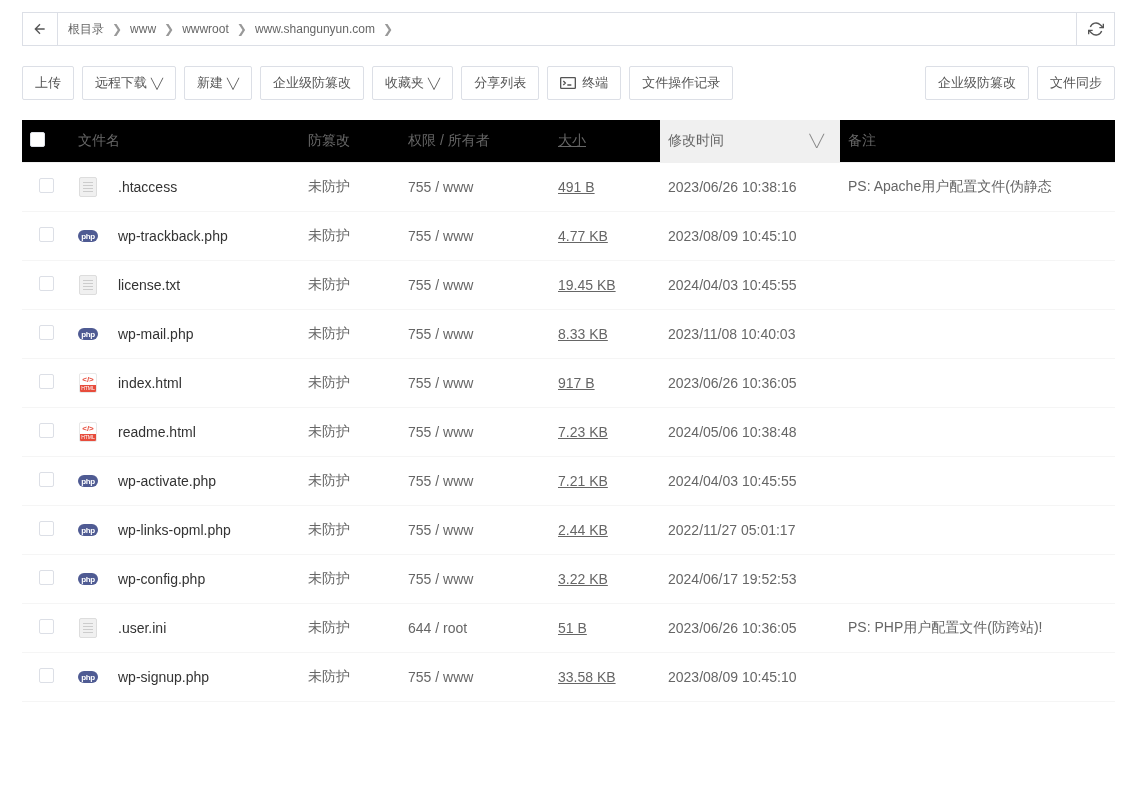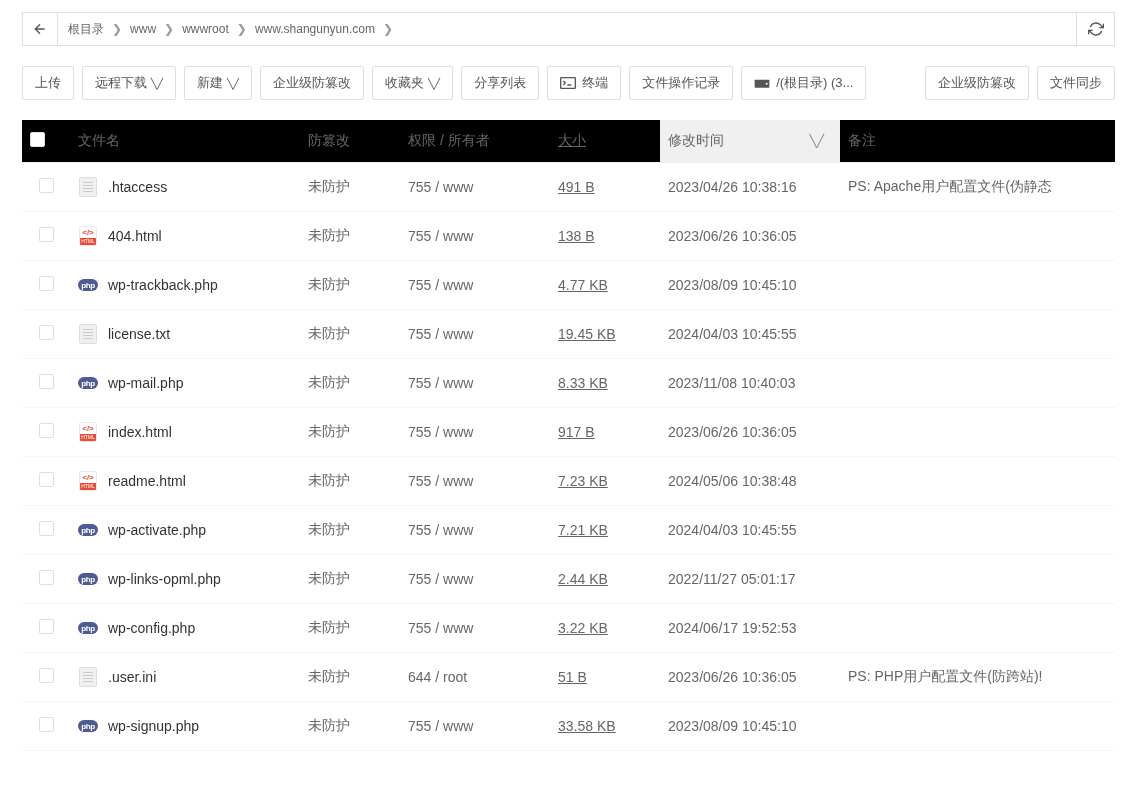--- a/index.html
+++ b/index.html
@@ -32,21 +32,21 @@
   .col-check { width: 48px; text-align: center; }
   .col-name { width: 230px; }
   .col-protect { width: 100px; margin-left: 20px; }
   .col-perm { width: 150px; }
   .col-size { width: 110px; text-decoration: underline; }
   .col-mtime { width: 180px; margin-left: 24px; }
   .col-remark { }
   
   .checkbox { width: 15px; height: 15px; border: 1px solid #dcdfe6; border-radius: 2px; display: inline-block; cursor: pointer; background: #fff; }
   
-  .fname { display: flex; align-items: center; gap: 10px; color: #333; cursor: pointer; }
+  .fname { display: flex; align-items: center; gap: 20px; color: #333; cursor: pointer; }
   .ficon { width: 20px; height: 20px; flex-shrink: 0; display: flex; align-items: center; justify-content: center; }
   
   
   .file-generic { width: 18px; height: 20px; background: #f0f0f0; border: 1px solid #ddd; border-radius: 2px; position: relative; }
   .file-generic::before { content: ""; position: absolute; top: 4px; left: 3px; right: 3px; height: 1px; background: #ccc; box-shadow: 0 3px 0 #ccc, 0 6px 0 #ccc, 0 9px 0 #ccc; }
   
   .file-html { width: 18px; height: 20px; background: #fff; border: 1px solid #e8e8e8; border-radius: 2px; position: relative; overflow: hidden; }
   .file-html::before { content: "</>"; position: absolute; top: 1px; left: 0; right: 0; text-align: center; font-size: 8px; color: #e74c3c; font-weight: bold; }
   .file-html::after { content: "HTML"; position: absolute; bottom: 0; left: 0; right: 0; background: #e74c3c; color: #fff; font-size: 5px; text-align: center; line-height: 7px; }
   
@@ -114,29 +114,20 @@
       <svg width="16" height="12" viewBox="0 0 24 18">
           <rect x="1" y="1" width="22" height="16" rx="1" fill="none" stroke="#555" stroke-width="2"></rect>
           <path d="M5 6l3 3-3 3M11 12h6" stroke="#555" stroke-width="2" fill="none"></path>
         </svg>
     </span>
     <span>终端</span>
   </div>
   <div class="btn">
       <span>文件操作记录</span>
     </div>
-  <div class="btn" style="max-width:130px;overflow:hidden">
-    <span class="icon">
-      <svg width="16" height="12" viewBox="0 0 24 18">
-          <rect x="1" y="4" width="22" height="12" rx="1" fill="#555"></rect>
-          <circle cx="19" cy="10" r="1.5" fill="#fff"></circle>
-        </svg>
-    </span>
-    <span style="overflow:hidden;text-overflow:ellipsis">/(根目录) (3...</span>
-  </div>
   <div class="pusher"></div>
   <div class="btn">
       <span>企业级防篡改</span>
     </div>
   <div class="btn">
       <span>文件同步</span>
     </div>
 </div>
 
 <table class="ftable">
@@ -163,38 +154,22 @@
           <div class="fname">
             <span class="ficon">
               <span class="file-generic"></span>
             </span>
             <span>.htaccess</span>
           </div>
         </td>
         <td class="col-protect"><span>未防护</span></td>
         <td class="col-perm"><span>755 / www</span></td>
         <td class="col-size"><span>491 B</span></td>
-        <td class="col-mtime"><span>2023/04/26 10:38:16</span></td>
+        <td class="col-mtime"><span>2023/06/26 10:38:16</span></td>
         <td class="col-remark"><span>PS: Apache用户配置文件(伪静态</span></td>
-      </tr>
-      <tr>
-        <td class="col-check"><span class="checkbox"></span></td>
-        <td class="col-name">
-          <div class="fname">
-            <span class="ficon">
-              <span class="file-html"></span>
-            </span>
-            <span>404.html</span>
-          </div>
-        </td>
-        <td class="col-protect"><span>未防护</span></td>
-        <td class="col-perm"><span>755 / www</span></td>
-        <td class="col-size"><span>138 B</span></td>
-        <td class="col-mtime"><span>2023/06/26 10:36:05</span></td>
-        <td class="col-remark"><span></span></td>
       </tr>
       <tr>
         <td class="col-check"><span class="checkbox"></span></td>
         <td class="col-name">
           <div class="fname">
             <span class="ficon">
               <span class="file-php"></span>
             </span>
             <span>wp-trackback.php</span>
           </div>

